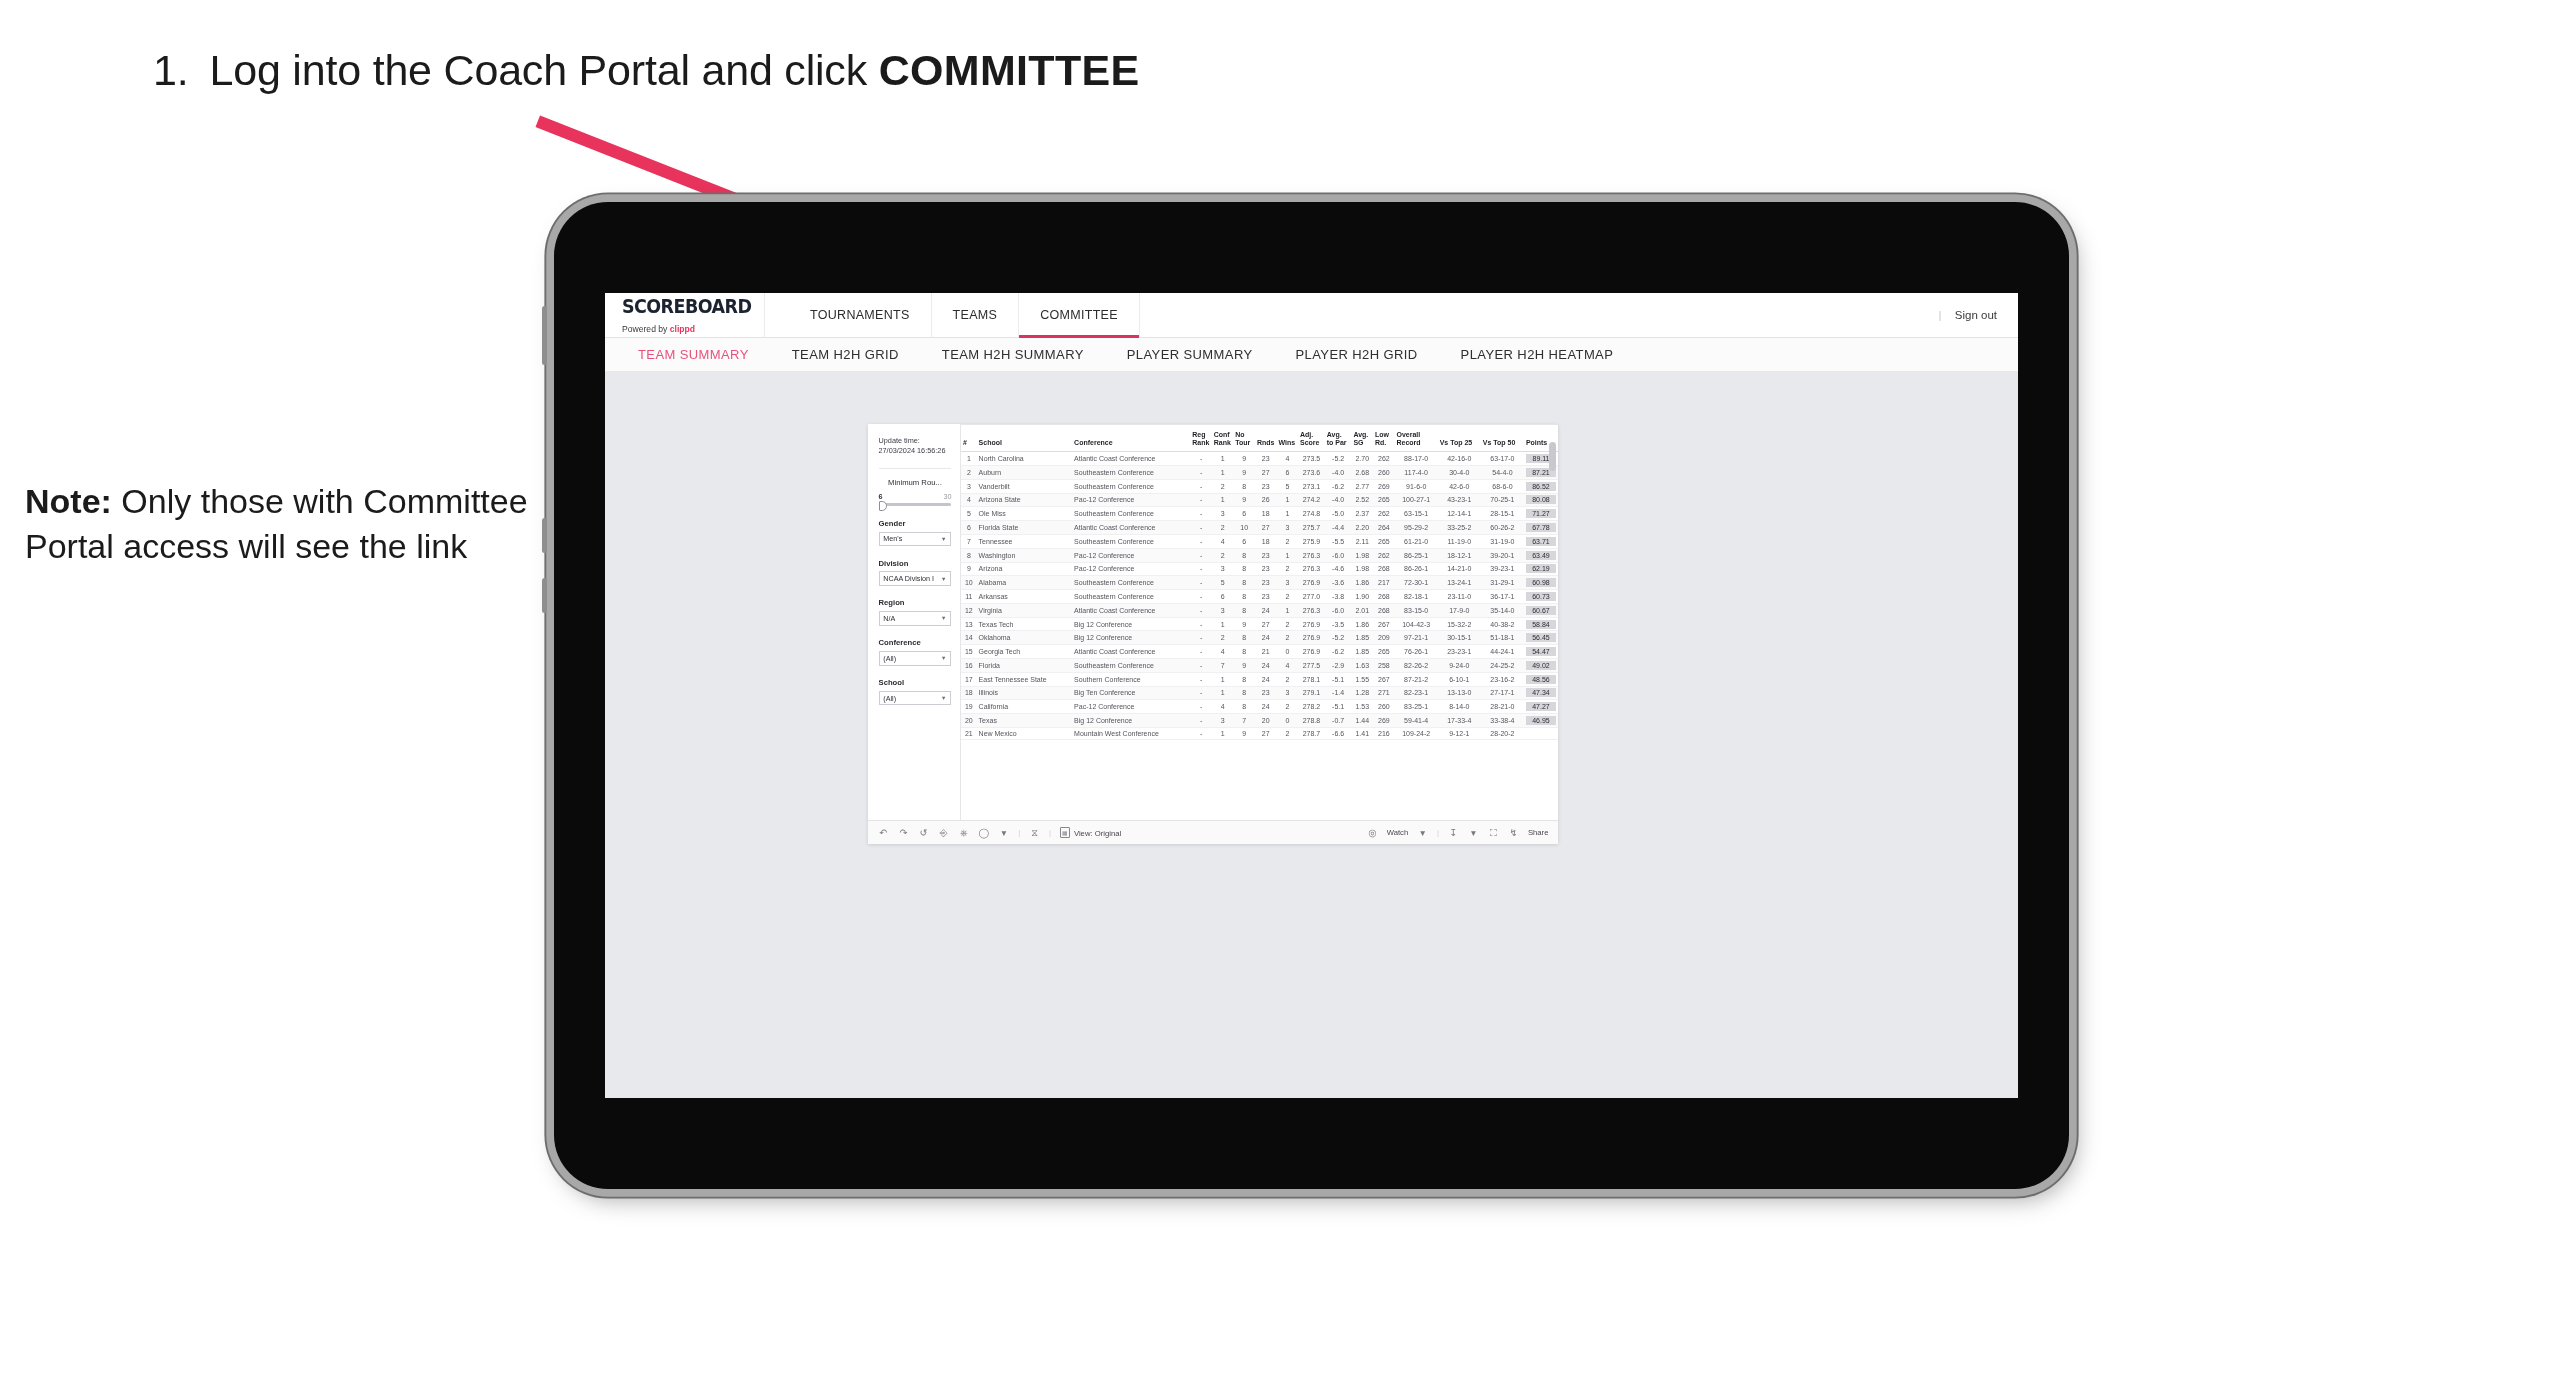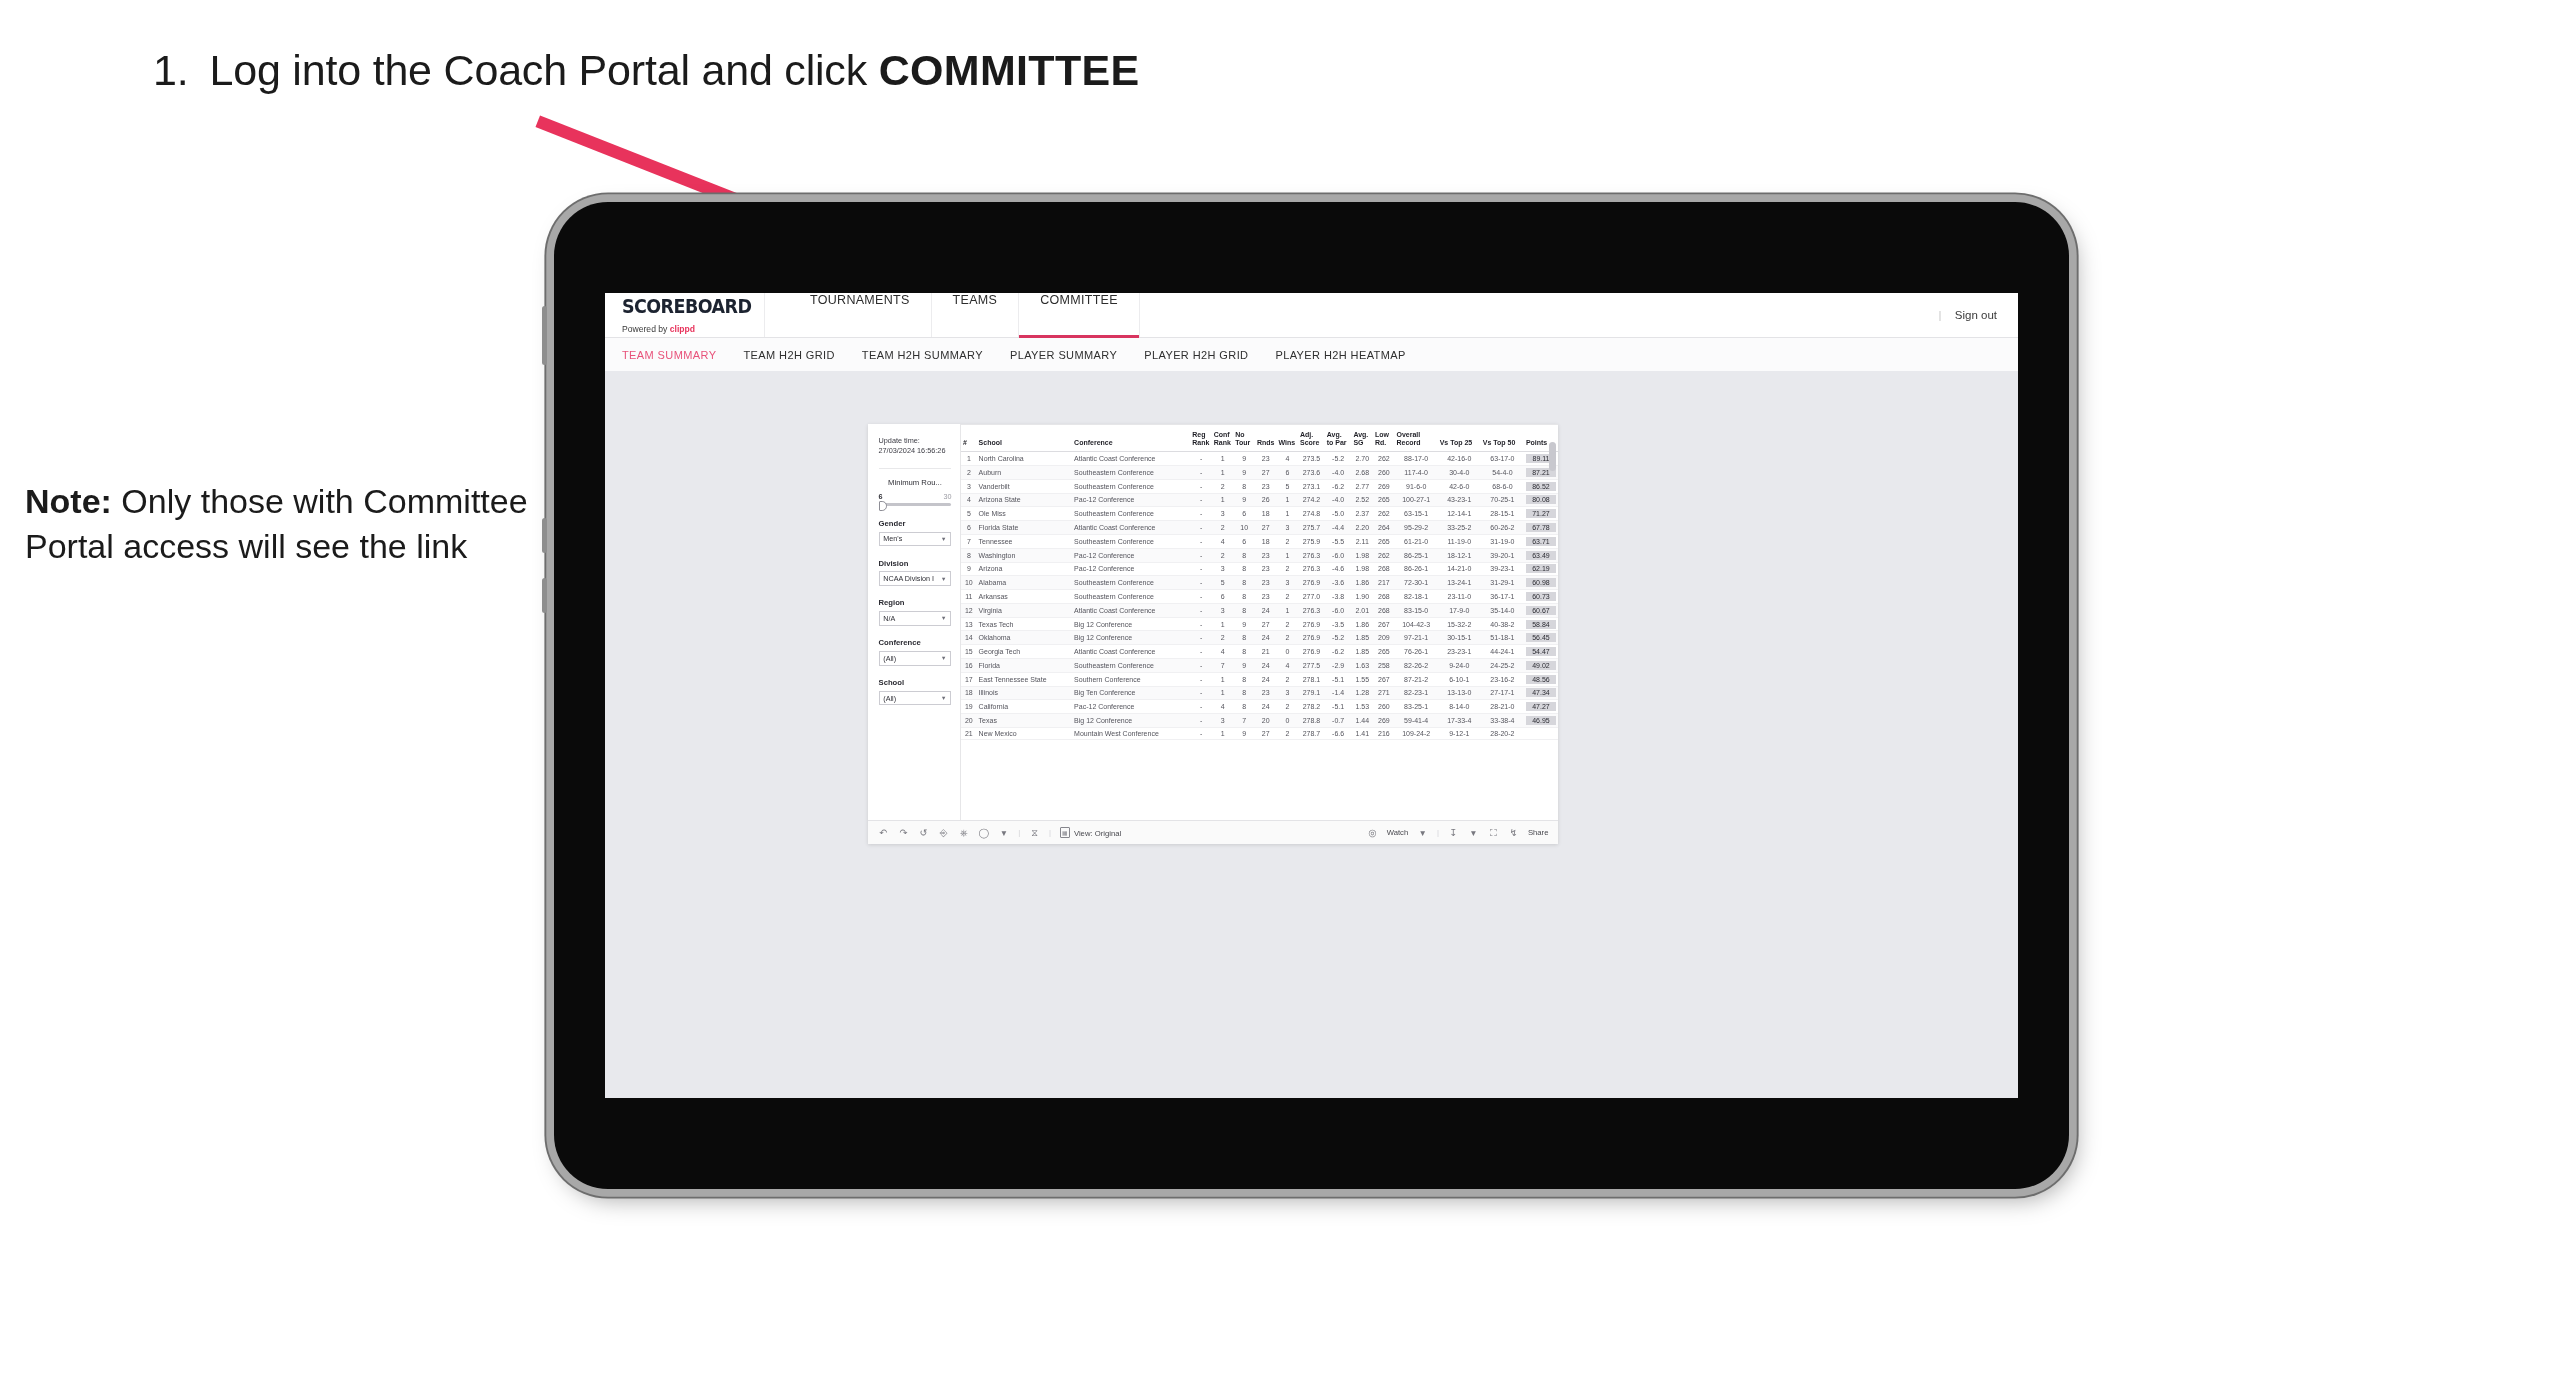--- a/index.html
+++ b/index.html
@@ -117,20 +117,21 @@
     font-size: 8.6px;
     color: #3a3a3a;
     margin-top: 9px;
     line-height: 1;
   }
   .logo-sub .brand { color: #e8335c; font-weight: bold; }
 
   .topnav { display: flex; align-items: stretch; }
   .topnav-item {
     display: flex;
+    align-items: center;
     padding: 0 21px;
     font-size: 12.5px;
     color: #2c2c2c;
     letter-spacing: 0.3px;
     border-right: 1px solid #ececee;
     cursor: pointer;
     position: relative;
   }
   .topnav-item.active::after {
     content: "";
@@ -154,25 +155,26 @@
   .app-subnav {
     height: 33px;
     background: #fbfbfc;
     display: flex;
     align-items: center;
     padding-left: 17px;
     gap: 27px;
     border-bottom: 1px solid #e3e3e6;
   }
   .subnav-item {
-    font-size: 11px;
+    font-size: 13px;
     letter-spacing: 0.4px;
     color: #2f2f2f;
     cursor: pointer;
     white-space: nowrap;
+    margin-left: 16px;
   }
   .subnav-item.active { color: #e8527a; }
 
   .app-canvas {
     position: absolute;
     left: 0; right: 0;
     top: 78px; bottom: 0;
     background: #e8e9ed;
   }
 

